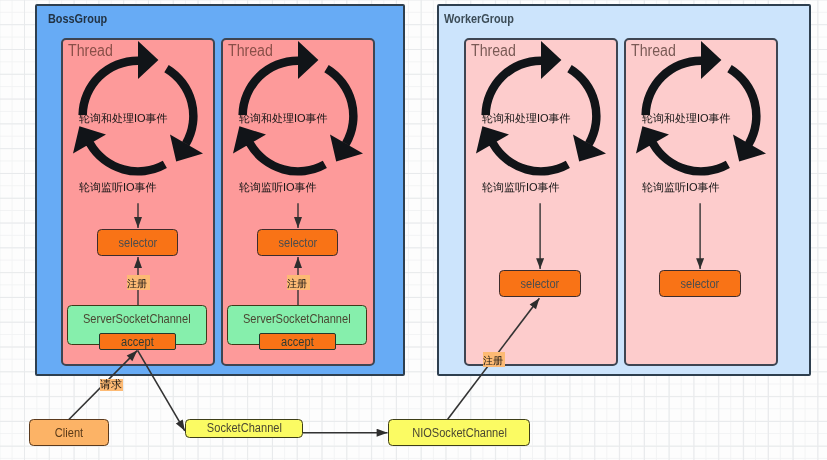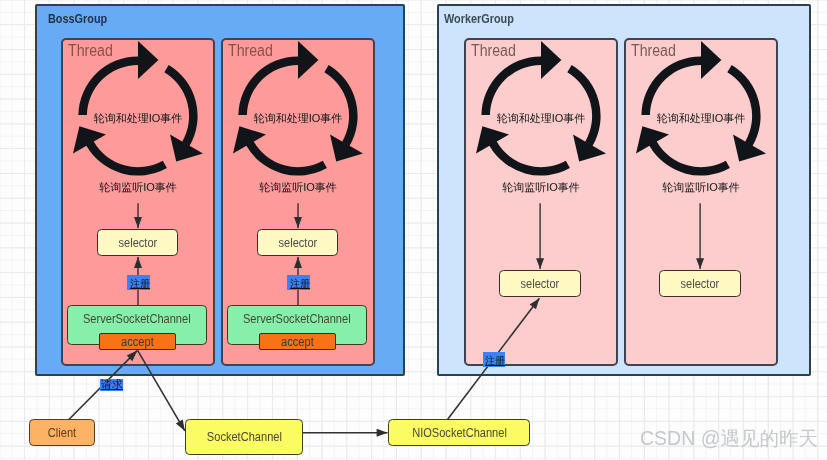--- a/index.html
+++ b/index.html
@@ -23,34 +23,34 @@
   .boss-label{color:#223344;}
   .worker-label{color:#3c4c57;text-align:right;}
   .thread{border:2px solid #3e4552;border-radius:5px;box-sizing:border-box;}
   .thread-boss{background:#fd9a9a;}
   .thread-worker{background:#fdcccc;}
   .thread-label{position:absolute;font-size:16px;line-height:12.5px;}
   .thread-label>span{display:inline-block;transform:scaleX(0.885);transform-origin:left top;}
   .tl-boss{color:#8a4f48;}
   .tl-worker{color:#7a5a55;}
   .cyclabel{position:absolute;font-size:11px;color:#141414;white-space:nowrap;
-            text-align:center;line-height:1;
-            font-family:"Liberation Sans","DejaVu Sans",sans-serif;}
-  .selector{position:absolute;box-sizing:border-box;background:#fef9c3;
+            line-height:1;
+            font-family:"Liberation Sans","DejaVu Sans",sans-serif;padding-left:18px;}
+  .selector{position:absolute;box-sizing:border-box;background:#f97316;
             border:1.7px solid #3d2c2c;border-radius:4.5px;display:flex;
             align-items:center;justify-content:center;font-size:12.5px;color:#4d4d4d;}
   .ssc{position:absolute;box-sizing:border-box;background:#86efac;
        border:1.7px solid #3e3a18;border-radius:4.5px;font-size:12.5px;color:#4a4732;
        display:flex;align-items:flex-start;justify-content:center;}
   .accept{position:absolute;box-sizing:border-box;background:#f97316;
           border:1.7px solid #22372c;border-radius:2px;display:flex;
           align-items:center;justify-content:center;font-size:12.5px;color:#2d3b34;}
-  .tag{position:absolute;background:#3b82f6;z-index:5;font-size:10px;color:#111;
-       line-height:11px;white-space:nowrap;text-align:right;
-       font-family:"Liberation Sans","DejaVu Sans",sans-serif;text-decoration:underline;}
+  .tag{position:absolute;background:#fdba74;z-index:5;font-size:10px;color:#111;
+       line-height:11px;white-space:nowrap;text-align:left;
+       font-family:"Liberation Sans","DejaVu Sans",sans-serif;}
   .ybox{position:absolute;box-sizing:border-box;background:#fbfb63;
         border:1.7px solid #3e3e18;border-radius:4.5px;display:flex;
         align-items:center;justify-content:center;font-size:12.5px;color:#4a4732;}
   .obox{position:absolute;box-sizing:border-box;background:#fcb366;
         border:1.7px solid #5b3a1d;border-radius:4.5px;display:flex;
         align-items:center;justify-content:center;font-size:12.5px;color:#5a3a18;}
   .watermark{position:absolute;font-size:19.5px;color:#c6c8cc;white-space:nowrap;
              font-family:"Liberation Sans","DejaVu Sans",sans-serif;}
   .cyc{position:absolute;}
   .sq{display:inline-block;transform:scaleX(0.885);transform-origin:center center;}
@@ -126,32 +126,31 @@
   </div>
   <svg class="cyc" style="left:620.7px;top:36.0px;width:160px;height:160px;" viewBox="0 0 160 160">
     <path class="cycpath" d="M20.4 79.0 A59.6 59.6 0 0 1 80.0 20.4 L80.0 28.9 A51.1 51.1 0 0 0 28.9 79.1 Z M80.0 43.0 L80.0 5.0 L100.4 24.1 Z M110.7 28.9 A59.6 59.6 0 0 1 131.6 109.8 L124.3 105.5 A51.1 51.1 0 0 0 106.3 36.2 Z M112.0 98.5 L145.0 117.5 L118.2 125.6 Z M108.9 132.1 A59.6 59.6 0 0 1 28.4 109.8 L35.7 105.5 A51.1 51.1 0 0 0 104.8 124.7 Z M48.0 98.5 L15.0 117.5 L21.4 90.3 Z" fill="#111418"></path>
   </svg>
   <div class="cyclabel" style="left:624px;top:113px;width:154px;">轮询和处理IO事件</div>
   <div class="cyclabel" style="left:624px;top:182px;width:154px;">轮询监听IO事件</div>
   <div class="selector" style="left:659px;top:270px;width:82px;height:27px;">
       <span class="sq">selector</span>
     </div>
 
-  <div class="obox" style="left:29px;top:418.7px;width:66px;height:27.7px;">
+  <div class="obox" style="left:29px;top:418.7px;width:80px;height:27.7px;">
       <span class="sq">Client</span>
     </div>
-  <div class="ybox" style="left:185.4px;top:418.7px;width:117.2px;height:36px;">
+  <div class="ybox" style="left:185.4px;top:418.7px;width:117.2px;height:19px;">
       <span class="sq">SocketChannel</span>
     </div>
   <div class="ybox" style="left:388.1px;top:418.7px;width:142px;height:27.7px;">
       <span class="sq">NIOSocketChannel</span>
     </div>
   <div class="tag" style="left:100px;top:379.0px;width:23.1px;height:12px;font-size:11px;">请求</div>
 
-  <div class="watermark" style="left:640px;top:424.5px;">CSDN @遇见的昨天</div>
 
   <svg class="lines" viewBox="0 0 827 460">
     <defs>
       <marker id="ah" markerWidth="12" markerHeight="9" refX="11.2" refY="4.2" orient="auto" markerUnits="userSpaceOnUse">
         <path d="M0.3,0.2 L11.2,4.2 L0.3,8.2 Z" fill="#2e2e2e"></path>
       </marker>
     </defs>
 
     <line x1="138" y1="203.2" x2="138" y2="227.9" stroke="#333333" stroke-width="1.4" marker-end="url(#ah)"></line>
 

